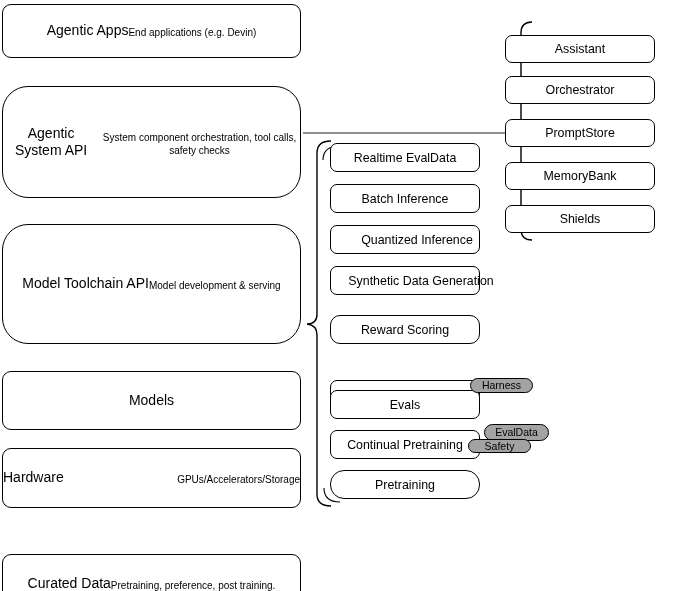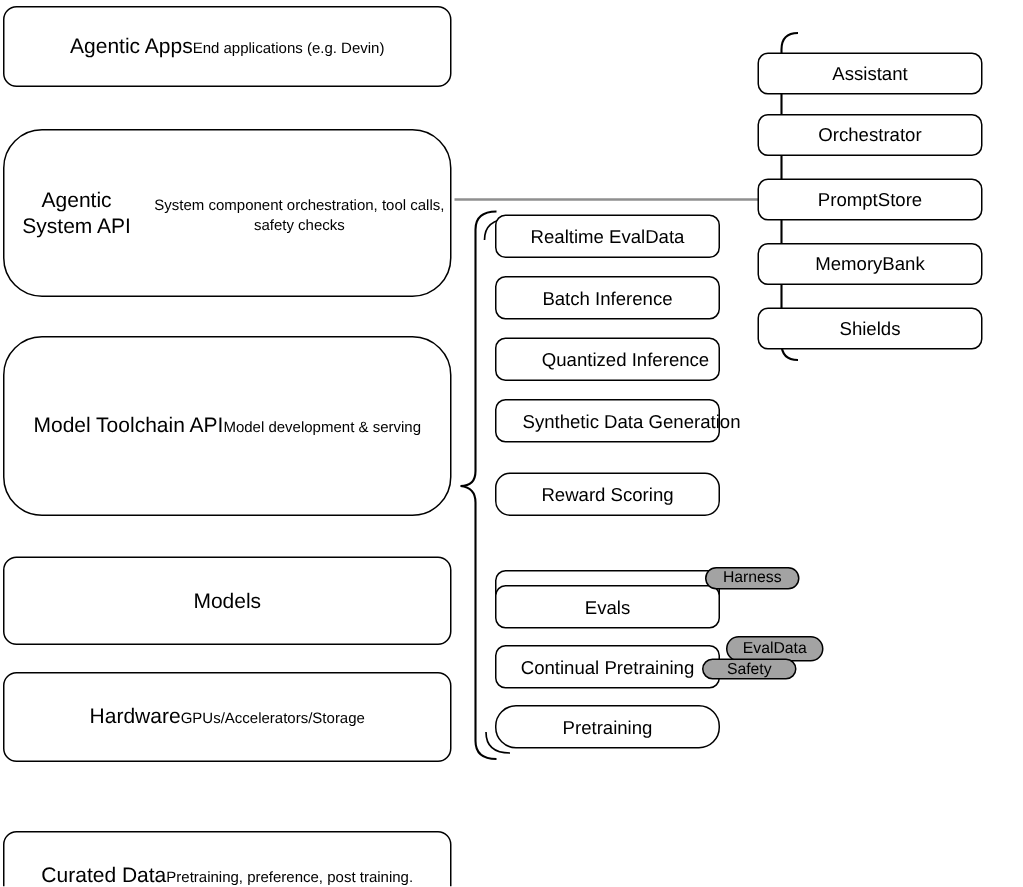--- a/index.html
+++ b/index.html
@@ -60,21 +60,21 @@
 
   <div class="node lbox big" style="top:224px;height:120px;">
     <div class="ltitle">Model Toolchain API</div>
     <div class="lsub">Model development &amp; serving</div>
   </div>
 
   <div class="node lbox" style="top:371px;height:59px;">
     <div class="ltitle">Models</div>
   </div>
 
-  <div class="node lbox" style="top:448px;height:60px;">
+  <div class="node lbox" style="top:448px;height:60px;justify-content:space-between;">
     <div class="ltitle">Hardware</div>
     <div class="lsub">GPUs/Accelerators/Storage</div>
   </div>
 
   <div class="node lbox" style="top:530px;height:59px;margin-top:24px;">
     <div class="ltitle">Curated Data</div>
     <div class="lsub">Pretraining, preference, post training.</div>
   </div>
 
   <div class="node mbox" style="top:143px;">Realtime EvalData</div>

